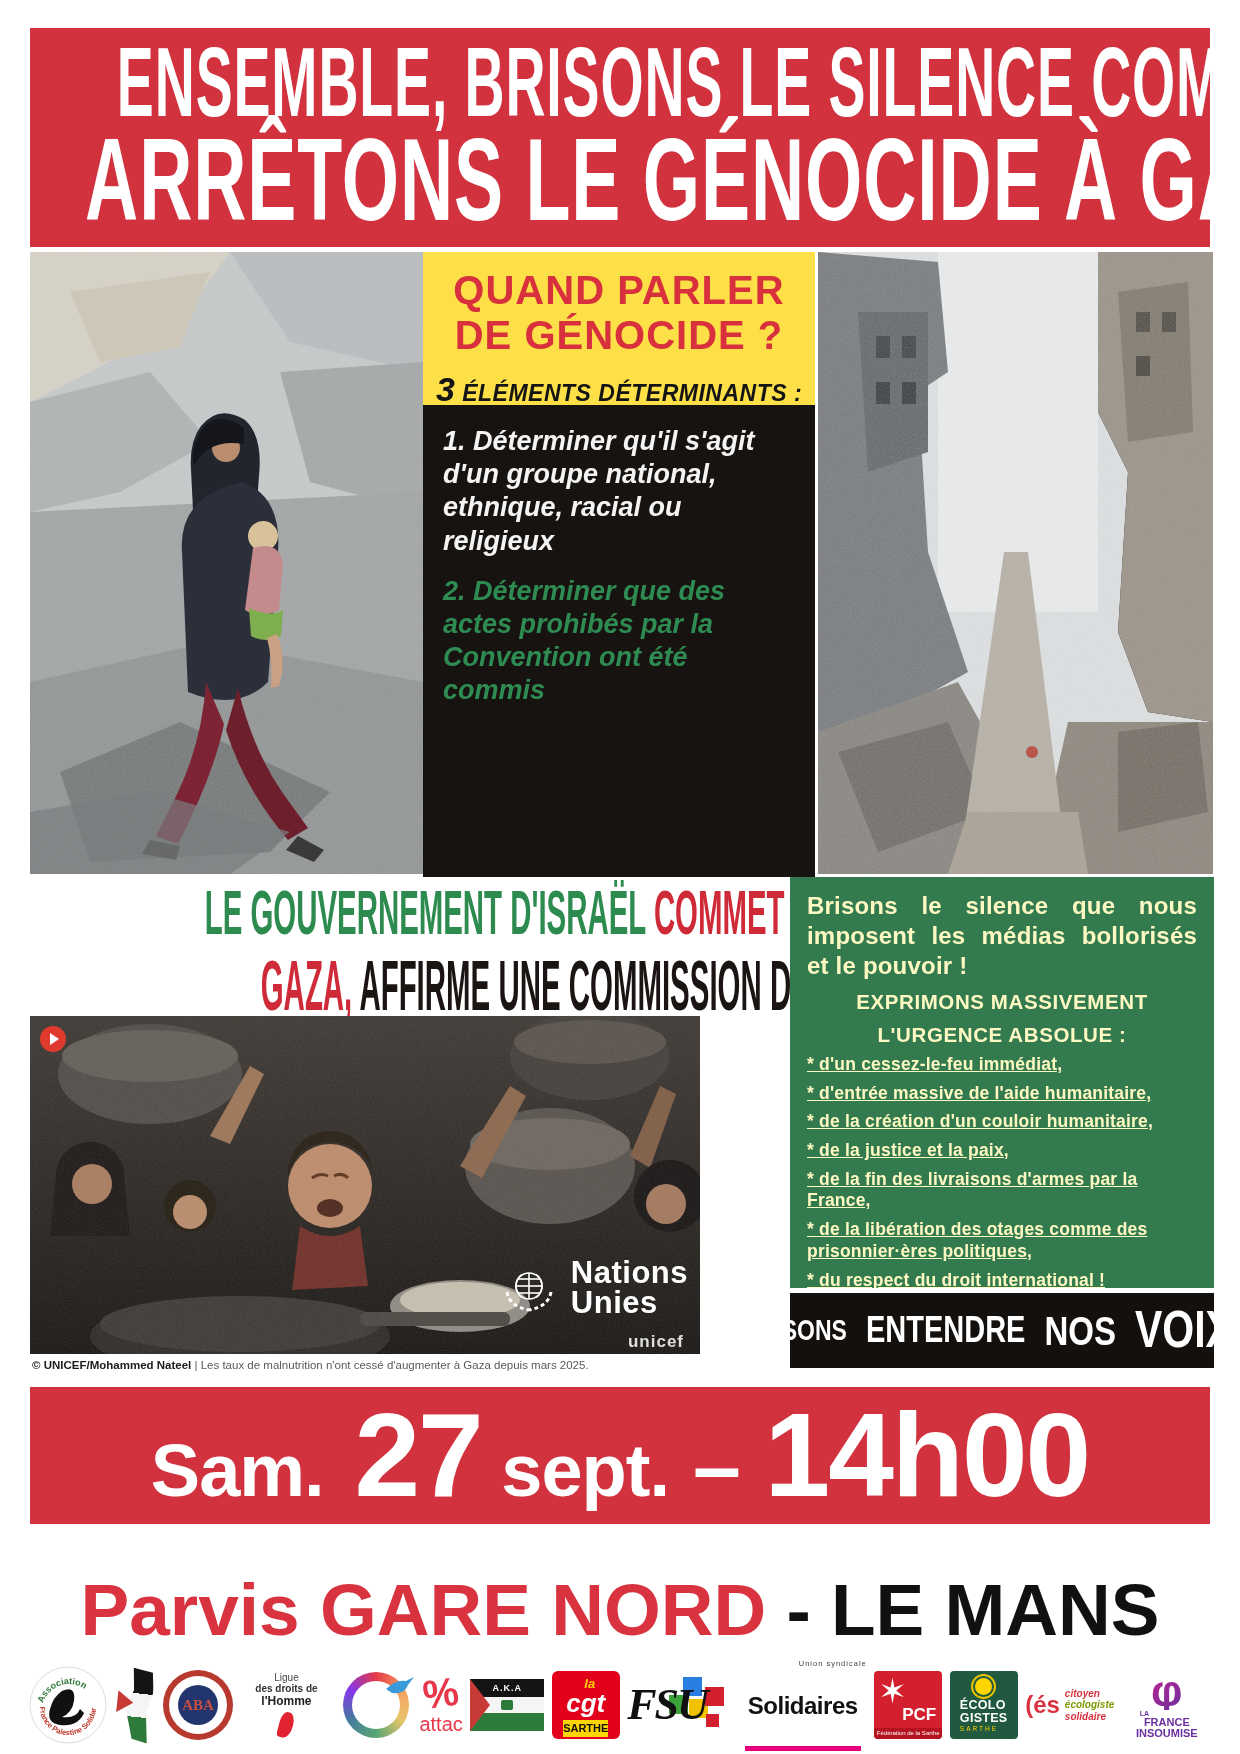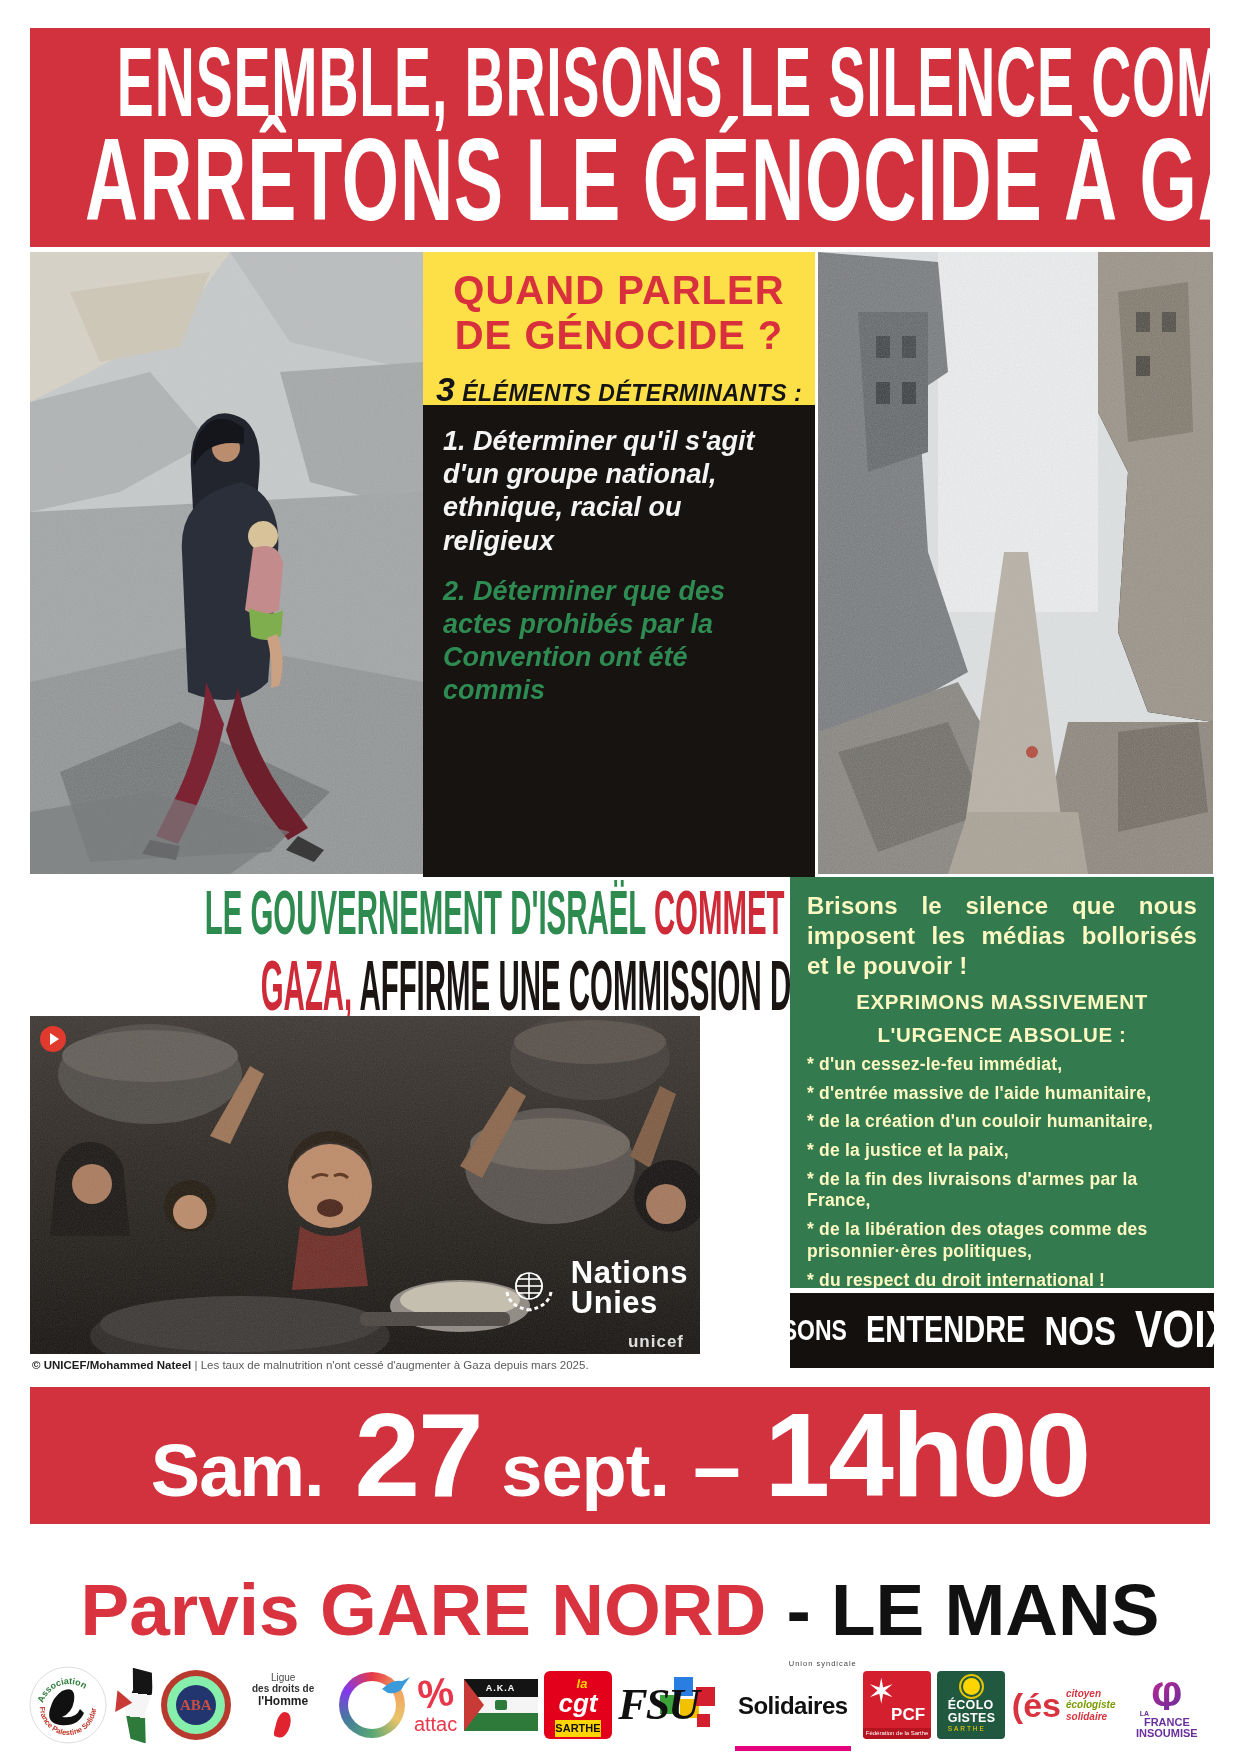--- a/index.html
+++ b/index.html
@@ -51,21 +51,21 @@
   .un-block{position:absolute;right:12px;bottom:34px;display:flex;align-items:center;gap:10px;color:#fff;}
   .un-name{font-weight:700;font-size:31px;line-height:0.98;letter-spacing:0.5px;}
   .unicef-mark{position:absolute;right:16px;bottom:2px;color:#ffffff;opacity:0.85;font-weight:700;font-size:17px;letter-spacing:1px;}
   .caption{position:absolute;left:32px;top:1359px;width:672px;font-size:11.5px;color:#5a5a5a;white-space:nowrap;}
   .caption .credit{font-weight:700;color:#1c1c1c;}
   
   .green-box{position:absolute;left:790px;top:877px;width:424px;height:411px;background:var(--green);color:#fef9c3;
     padding:14px 17px;box-sizing:border-box;overflow:hidden;}
   .gb-intro{font-weight:700;font-size:24px;line-height:1.25;text-align:justify;letter-spacing:0.2px;}
   .gb-center{text-align:center;font-weight:700;font-size:20.5px;margin-top:9px;letter-spacing:0.6px;}
-  .gb-bullets{margin-top:6px;}
+  .gb-bullets{margin-top:6px;text-decoration:underline;}
   .gb-b{font-weight:700;font-size:17.5px;line-height:1.24;margin-top:7px;letter-spacing:0.2px;}
   
   .voix{position:absolute;left:790px;top:1293px;width:424px;height:75px;background:#14100e;color:#fff;
     display:flex;align-items:center;justify-content:center;gap:19px;white-space:nowrap;}
   .voix span{display:inline-block;font-weight:800;transform:scaleY(1.25);}
   .v1{font-size:23px;} .v2{font-size:29px;} .v3{font-size:33px;} .v4{font-size:41px;}
   
   .date{position:absolute;left:30px;top:1387px;width:1180px;height:137px;background:var(--red);color:#fff;
     text-align:center;font-weight:700;white-space:nowrap;}
   .date .line{line-height:137px;}
@@ -79,21 +79,21 @@
   .logos{position:absolute;left:28px;top:1660px;width:1184px;height:90px;display:flex;align-items:center;justify-content:space-between;}
   .logo{position:relative;display:flex;flex-direction:column;align-items:center;justify-content:center;}
   
   .lg-afps{width:80px;height:80px;}
   
   .lg-map{width:40px;height:78px;position:relative;transform:rotate(6deg);}
   .lg-map .map-body{width:26px;height:74px;margin-left:8px;background:linear-gradient(180deg,#151515 0 34%,#f5f5f5 34% 66%,#2d7a3a 66%);clip-path:polygon(15% 0,90% 4%,100% 30%,80% 60%,95% 100%,35% 96%,0 55%,25% 30%);}
   .lg-map .map-tri{position:absolute;left:2px;top:26px;border-top:11px solid transparent;border-bottom:11px solid transparent;border-left:16px solid #c73a36;}
   
   .lg-aba{width:70px;height:70px;border-radius:50%;background:#b8392e;display:flex;align-items:center;justify-content:center;}
-  .lg-aba .ring{width:58px;height:58px;border-radius:50%;background:#86efac;display:flex;align-items:center;justify-content:center;}
+  .lg-aba .ring{width:58px;height:58px;border-radius:50%;background:#ffffff;display:flex;align-items:center;justify-content:center;}
   .lg-aba .core{width:40px;height:40px;border-radius:50%;background:#23356e;color:#c94f42;display:flex;align-items:center;justify-content:center;font-family:"Liberation Serif",serif;font-weight:700;font-size:15px;}
   
   .lg-ldh{width:92px;color:#4a4a4a;text-align:center;}
   .lg-ldh .t1{font-size:10px;}
   .lg-ldh .t2{font-size:10px;font-weight:700;color:#333;}
   .lg-ldh .t3{font-size:12px;font-weight:700;color:#222;}
   .lg-ldh .comma{width:14px;height:26px;background:#e0232e;border-radius:50% 50% 60% 20%;transform:rotate(14deg);margin-top:4px;}
   
   .lg-paix{width:72px;height:72px;position:relative;}
   .lg-paix .ring{width:66px;height:66px;border-radius:50%;background:conic-gradient(#e63946,#f4a261,#e9c46a,#57a773,#457b9d,#8338ec,#e63946);display:flex;align-items:center;justify-content:center;}
@@ -131,21 +131,21 @@
   .lg-pcf .star{position:absolute;left:4px;top:0px;color:#fff;font-size:34px;}
   .lg-pcf .pcf-t{position:absolute;right:6px;bottom:14px;color:#fff;font-weight:800;font-size:17px;}
   .lg-pcf .fed{position:absolute;left:0;right:0;bottom:0;height:11px;background:#b5131f;color:#fff;font-size:6px;text-align:center;line-height:11px;}
   
   .lg-ecolo{width:68px;height:68px;background:#20593f;border-radius:4px;display:flex;align-items:center;justify-content:center;gap:4px;}
   .lg-ecolo .flower{width:17px;height:17px;border-radius:50%;background:#ffd500;box-shadow:0 0 0 2px #20593f, 0 0 0 4px #e8c400;}
   .lg-ecolo .txt{color:#fff;font-weight:800;font-size:12.5px;line-height:1.05;letter-spacing:0.3px;}
   .lg-ecolo .dept{color:#ffd500;font-size:6.5px;letter-spacing:2px;}
   
   .lg-ces{flex-direction:row;gap:5px;}
-  .lg-ces .mark{color:#d8333f;font-weight:700;font-size:34px;line-height:1;}
+  .lg-ces .mark{color:#d8333f;font-weight:700;font-size:24px;line-height:1;}
   .lg-ces .col{display:flex;flex-direction:column;line-height:1.15;font-weight:700;font-size:10px;font-style:italic;}
   .lg-ces .w1{color:#d8333f;} .lg-ces .w2{color:#7a9a01;} .lg-ces .w3{color:#d8333f;}
   
   .lg-fi{width:90px;}
   .lg-fi .phi{font-size:44px;font-weight:700;color:#9b2c93;line-height:0.9;background:linear-gradient(140deg,#c2258f,#6a2f9e);-webkit-background-clip:text;background-clip:text;-webkit-text-fill-color:transparent;}
   .lg-fi .t0{font-size:7px;color:#6a2f9e;font-weight:700;align-self:flex-start;margin-left:18px;}
   .lg-fi .t1{font-size:11px;color:#6a2f9e;font-weight:800;line-height:1;}
 </style>
 </head>
 <body>

